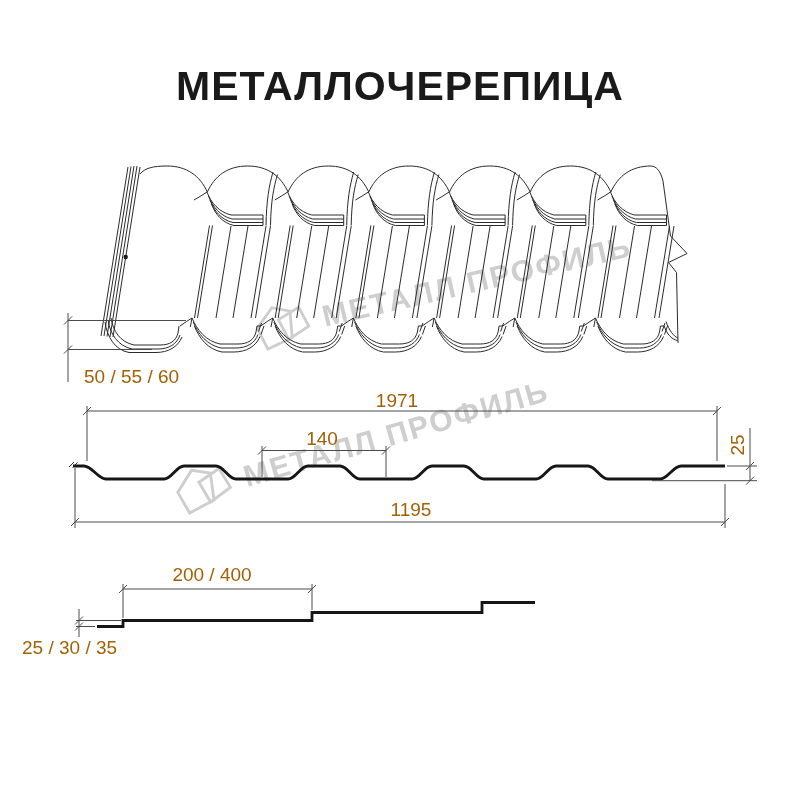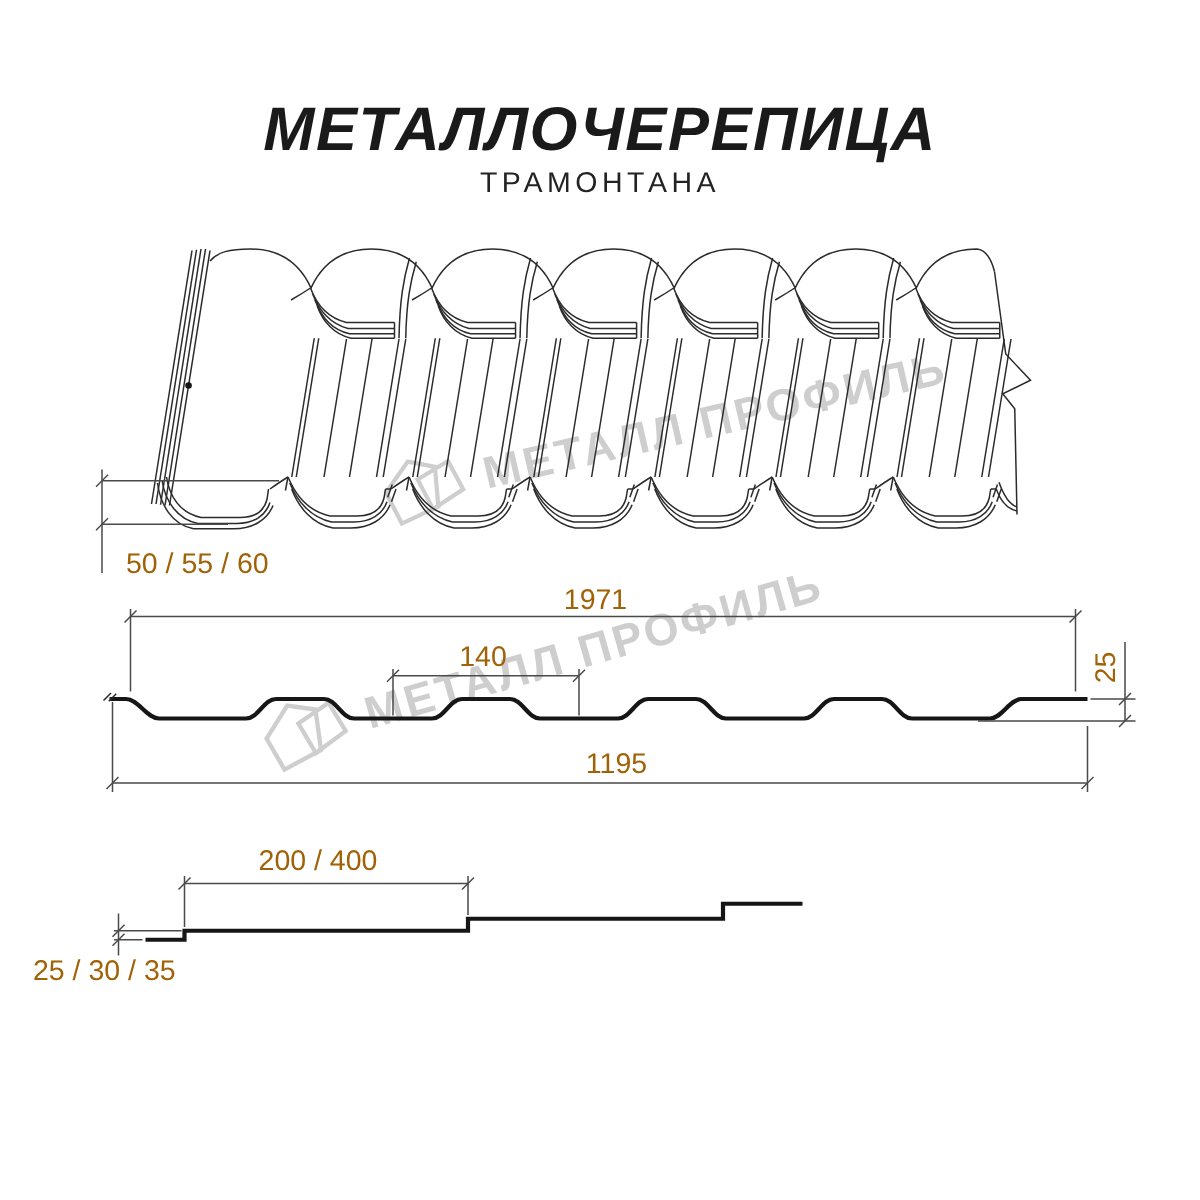--- a/index.html
+++ b/index.html
@@ -1,19 +1,19 @@
 <!DOCTYPE html>
 <html><head>
 <meta charset="utf-8">
 <style>
   html,body{margin:0;padding:0;background:#ffffff;}
   .canvas{position:relative;width:800px;height:800px;background:#ffffff;overflow:hidden;
           font-family:"Liberation Sans", sans-serif;}
   .page-title{position:absolute;left:0;right:0;top:63px;text-align:center;
-              font-size:41px;font-weight:800;letter-spacing:1px;color:#1a1a1a;white-space:nowrap;font-style:italic;}
+              font-size:41px;font-weight:800;letter-spacing:1px;color:#1a1a1a;white-space:nowrap;}
   .page-subtitle{position:absolute;left:0;right:0;top:112px;text-align:center;
               font-size:19px;font-weight:500;letter-spacing:3px;color:#232323;white-space:nowrap;}
   .dim-label{position:absolute;font-size:19px;color:#a16207;white-space:nowrap;}
   .dim-label.centered{transform:translateX(-50%);}
   .dim-label.rot{transform:translate(-50%,-50%) rotate(-90deg);}
   .watermark{position:absolute;display:flex;align-items:center;gap:12px;color:#c9c9c9;
              opacity:.9;pointer-events:none;}
   .watermark .wm-text{font-size:30px;font-weight:600;letter-spacing:2px;white-space:nowrap;}
   .wm1{left:252px;top:300px;transform:rotate(-13deg);transform-origin:28px 27px;}
   .wm2{left:172px;top:463px;transform:rotate(-16deg);transform-origin:28px 27px;}
@@ -179,21 +179,20 @@
         <path d="M119 593 L127 585 M308 593 L316 585"></path>
       </g>
       <g class="dim">
         <path d="M79 609 L79 637 M76 620.5 L121 620.5 M76 626.5 L95 626.5"></path>
         <path d="M75 624.5 L83 616.5 M75 630.5 L83 622.5"></path>
       </g>
     </g>
   </svg>
 
   <div class="page-title">МЕТАЛЛОЧЕРЕПИЦА</div>
-  <div class="page-subtitle">ТРАМОНТАНА</div>
 
   <div class="dim-label" style="left:84px;top:366px;">50 / 55 / 60</div>
 
   <div class="dim-label centered" style="left:397px;top:390px;">1971</div>
   <div class="dim-label centered" style="left:322px;top:428px;">140</div>
   <div class="dim-label rot" style="left:738px;top:445px;">25</div>
   <div class="dim-label centered" style="left:411px;top:499px;">1195</div>
 
   <div class="dim-label centered" style="left:212px;top:564px;">200 / 400</div>
   <div class="dim-label" style="left:22px;top:637px;">25 / 30 / 35</div>

